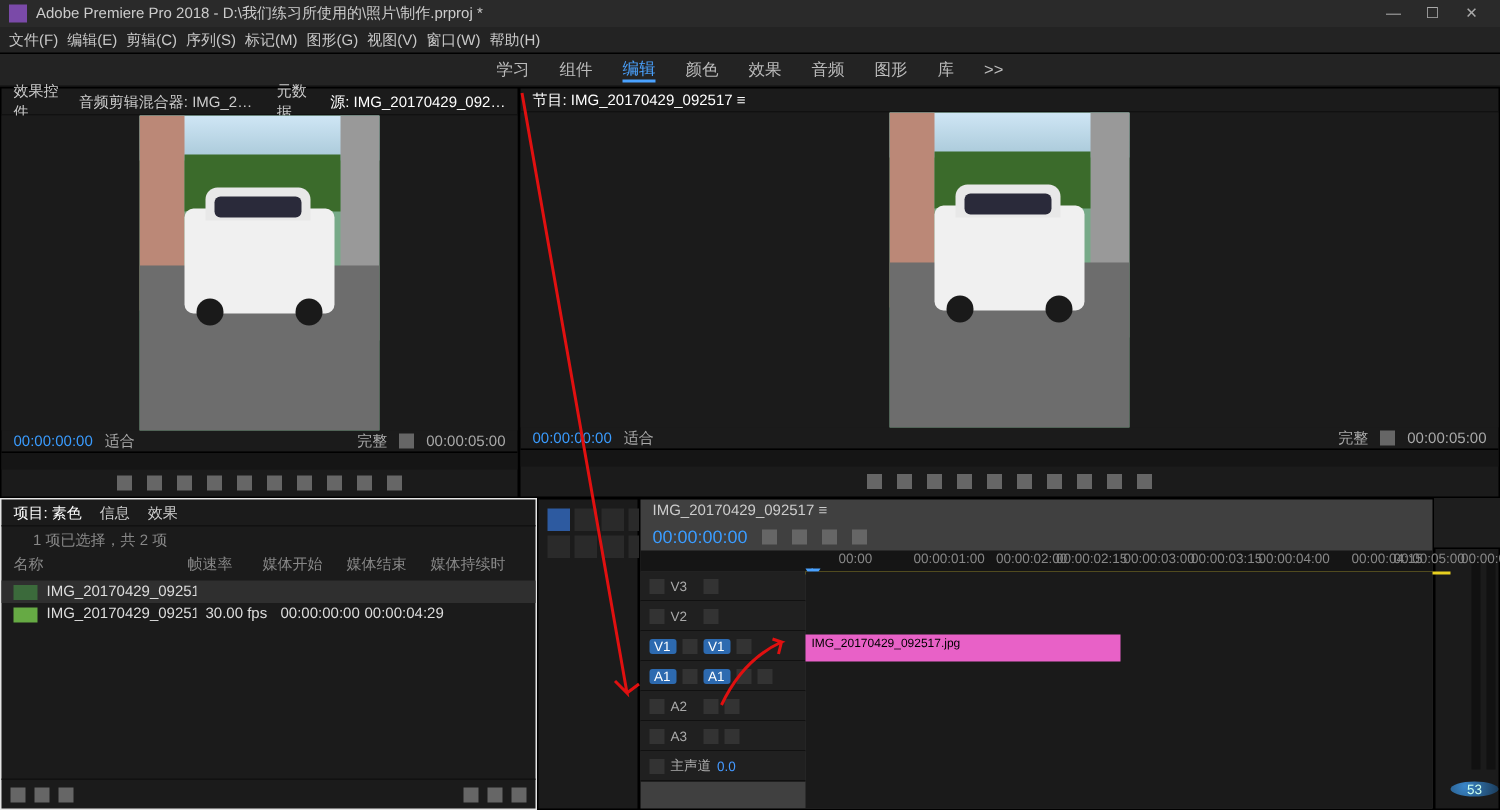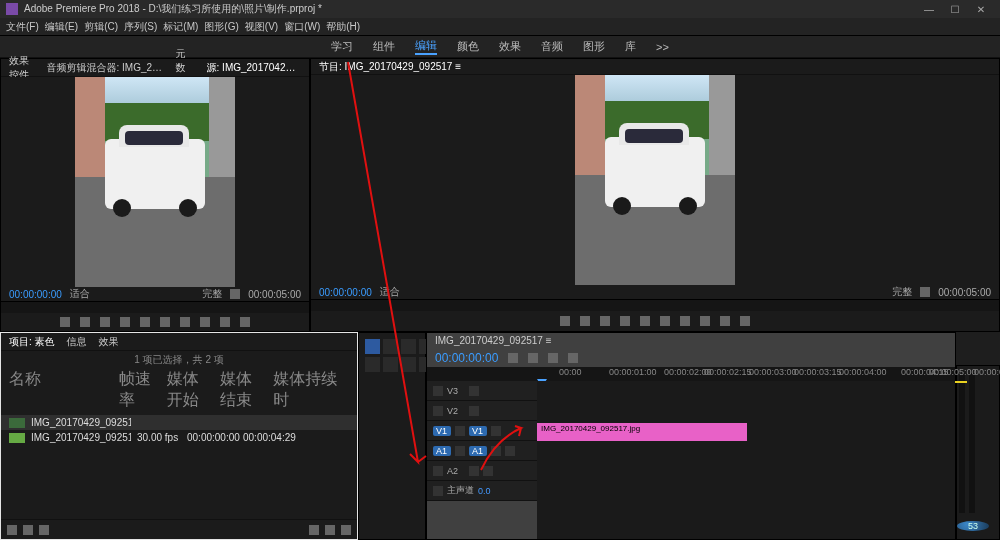--- a/index.html
+++ b/index.html
@@ -7,21 +7,21 @@
   .titlebar { height:18px; background:#2a2a2a; display:flex; align-items:center; padding:0 6px; color:#ccc; font-size:10px; }
   .titlebar .spacer { flex:1; }
   .titlebar .winbtn { width:26px; text-align:center; color:#aaa; }
   .menubar { height:18px; background:#232323; display:flex; align-items:center; padding:0 6px; gap:6px; border-bottom:1px solid #000; }
   .menubar span { color:#c8c8c8; font-size:10px; }
   .workspacebar { height:22px; background:#232323; display:flex; align-items:center; justify-content:center; gap:20px; border-bottom:1px solid #111; }
   .workspacebar span { font-size:11px; color:#bbb; }
   .workspacebar span.active { color:#4aa2ff; border-bottom:2px solid #4aa2ff; padding-bottom:0; }
   .mainrow { display:flex; height:274px; }
   .leftmon,.rightmon { background:#1b1b1b; border:1px solid #000; display:flex; flex-direction:column; }
-  .leftmon { width:310px; } .rightmon { flex:1; }
+  .leftmon { width:346px; } .rightmon { flex:1; }
   .panel-tabs { height:18px; display:flex; align-items:center; gap:12px; padding:0 8px; border-bottom:1px solid #111; }
   .panel-tabs span { font-size:10px; color:#ccc; }
   .panel-tabs span.active { color:#fff; }
   .viewer { flex:1; display:flex; align-items:center; justify-content:center; background:#1b1b1b; }
   .carpic { width:160px; height:210px; background:#7a8; position:relative; overflow:hidden; }
   .sky { position:absolute; top:0; left:0; right:0; height:30px; background:linear-gradient(#cfe6f5,#a8c8d8); }
   .wall1 { position:absolute; left:0; top:0; width:30px; height:130px; background:#b87; }
   .wall2 { position:absolute; right:0; top:0; width:26px; height:150px; background:#999; }
   .ground { position:absolute; bottom:0; left:0; right:0; height:110px; background:#6d6d6d; }
   .green { position:absolute; top:26px; left:30px; right:26px; height:38px; background:#3b6b2b; }
@@ -33,22 +33,22 @@
   .tc-bar { height:16px; display:flex; align-items:center; padding:0 8px; gap:8px; }
   .tc-bar .tc { color:#3a9cff; font-size:10px; }
   .tc-bar .small { color:#aaa; font-size:10px; }
   .tc-bar .right { margin-left:auto; color:#aaa; font-size:10px; }
   .ruler { height:12px; background:#151515; border-top:1px solid #000; }
   .ruler .ph { height:12px; position:relative; }
   .transport { height:22px; display:flex; align-items:center; justify-content:center; gap:10px; }
   .botrow { display:flex; height:208px; }
   .project { width:358px; background:#1b1b1b; border:1px solid #e5e5e5; display:flex; flex-direction:column; }
   .proj-sub { height:14px; padding:2px 8px; color:#aaa; font-size:10px; }
-  .proj-status { height:14px; text-align:center; padding:2px 4px; color:#888; font-size:10px; }
-  .proj-head { display:flex; padding:4px 8px 2px; gap:6px; color:#888; font-size:16px; }
+  .proj-status { height:14px; text-align:left; padding:2px 21px; color:#888; font-size:10px; }
+  .proj-head { display:flex; padding:4px 8px 2px; gap:6px; color:#888; font-size:10px; }
   .proj-list { flex:1; padding:2px 0; }
   .proj-item { display:flex; align-items:center; gap:6px; padding:2px 8px; font-size:10px; color:#ddd; }
   .proj-item .thumb { width:16px; height:10px; background:#3b6a3b; }
   .proj-item.sel { background:#2f2f2f; }
   .proj-foot { height:20px; border-top:1px solid #111; display:flex; align-items:center; padding:0 6px; gap:6px; }
   .midcol { width:68px; background:#1b1b1b; border:1px solid #000; }
   .toolgrid { display:grid; grid-template-columns:repeat(4,15px); gap:3px; padding:6px; }
   .toolgrid .t { width:15px; height:15px; background:#2a2a2a; }
   .toolgrid .t.sel { background:#2d5aa0; }
   .timeline { flex:1; background:#404040; border:1px solid #000; display:flex; flex-direction:column; position:relative; }
@@ -60,21 +60,21 @@
   .tl-playhead { position:absolute; left:110px; top:46px; width:0; height:0; border-left:5px solid transparent; border-right:5px solid transparent; border-top:8px solid #4aa2ff; }
   .tl-playline { position:absolute; left:114px; top:46px; width:1px; height:130px; background:#4aa2ff; }
   .tracks { flex:1; display:flex; }
   .track-head { width:110px; }
   .track-body { flex:1; position:relative; background:#1a1a1a; }
   .trk { height:20px; display:flex; align-items:center; gap:4px; padding:0 6px; border-bottom:1px solid #111; font-size:9px; color:#aaa; background:#202020; }
   .trk.sel .lbl { background:#2d6ab0; color:#fff; padding:0 3px; border-radius:2px; }
   .trk .lbl { min-width:18px; }
   .trk .ic { width:10px; height:10px; background:#333; }
   .clip { position:absolute; left:0; top:42px; height:18px; width:210px; background:#e861c7; color:#000; font-size:8px; padding:1px 4px; overflow:hidden; }
-  .audiometer { width:44px; background:#1b1b1b; border:1px solid #000; display:flex; flex-direction:column; align-items:flex-start; justify-content:flex-end; padding:8px 0;margin-top:33px; }
+  .audiometer { width:44px; background:#1b1b1b; border:1px solid #000; display:flex; flex-direction:column; align-items:flex-end; justify-content:flex-end; padding:8px 0;margin-top:33px; }
   .meterbar { width:6px; height:140px; background:#111; margin:0 2px; }
   .knob { width:32px; height:32px; border-radius:50%; background:radial-gradient(circle at 30% 30%,#3a86c8,#1a3a58); margin-top:8px; font-size:9px; color:#cfe; display:flex; align-items:center; justify-content:center; }
   b.icon { display:inline-block; width:10px; height:10px; background:#666; }
   .sep { flex:1; }
   
   .annot { position:absolute; pointer-events:none; }
   .arrow1 { left:338px; top:62px; width:200px; height:420px; }
   .arrow1 svg, .arrow2 svg { overflow:visible; }
   .arrow2 { left:475px; top:420px; width:60px; height:60px; }
 </style>
@@ -307,20 +307,26 @@
             <b class="ic"></b>
           </div>
         <div class="trk">
             <b class="ic"></b>
             <span class="lbl">A2</span>
             <b class="ic"></b>
             <b class="ic"></b>
           </div>
         <div class="trk">
             <b class="ic"></b>
+            <span class="lbl">A3</span>
+            <b class="ic"></b>
+            <b class="ic"></b>
+          </div>
+        <div class="trk">
+            <b class="ic"></b>
             <span class="lbl">主声道</span>
             <span style="color:#49f">0.0</span>
           </div>
       </div>
       <div class="track-body">
         <div class="clip">IMG_20170429_092517.jpg</div>
       </div>
     </div>
   </div>
 

